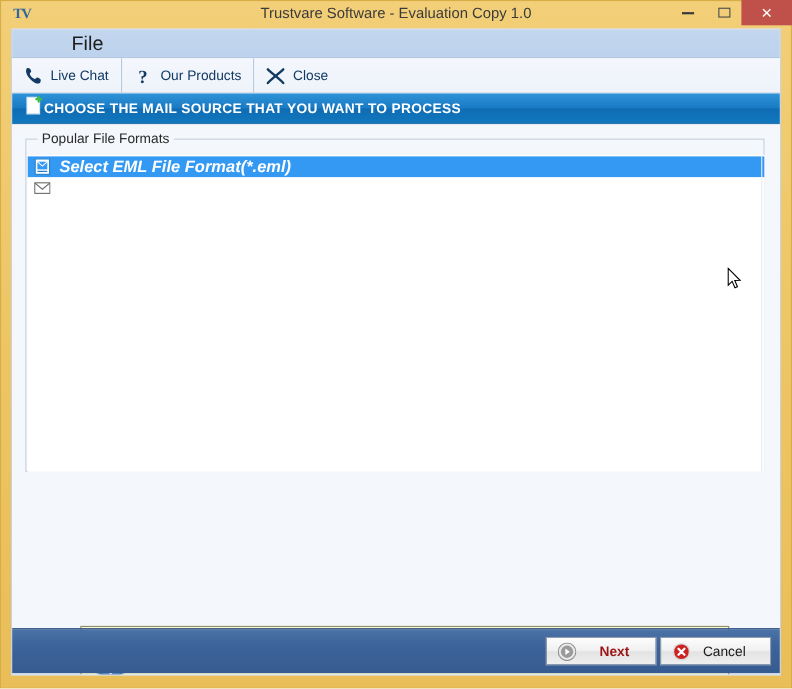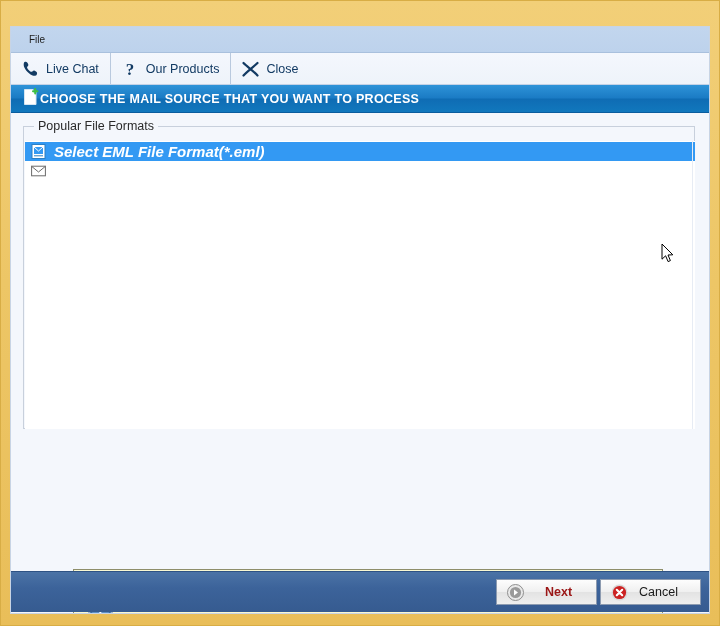--- a/index.html
+++ b/index.html
@@ -114,23 +114,24 @@
   .menubar {
     height: 26px;
     background: linear-gradient(180deg, #c2d6ee 0%, #bdd2ec 100%);
     border-bottom: 1px solid #a9c0dd;
     display: flex;
     align-items: center;
     padding-left: 12px;
     box-sizing: border-box;
   }
   .menu-item {
-    font-size: 10px;
+    font-size: 18px;
     color: #1d1d1d;
     padding: 2px 6px;
+    margin-left: 36px;
   }
 
   
   .toolbar {
     height: 32px;
     background: linear-gradient(180deg, #f4f7fd 0%, #eef3fa 100%);
     border-bottom: 1px solid #c3d2e6;
     display: flex;
     align-items: center;
     box-sizing: border-box;
@@ -338,20 +339,35 @@
     height: 21px;
     pointer-events: none;
   }
 </style>
 </head>
 <body>
 
 <div id="app">
   <div class="win-frame"></div>
 
+  <div class="titlebar">
+    <div class="tv-logo">TV</div>
+    <div class="title-text">Trustvare Software - Evaluation Copy 1.0</div>
+    <div class="win-buttons">
+      <div class="win-btn min">
+        <span class="glyph-min"></span>
+      </div>
+      <div class="win-btn max">
+        <span class="glyph-max"></span>
+      </div>
+      <div class="win-btn close">
+        <span>✕</span>
+      </div>
+    </div>
+  </div>
 
   <div class="client">
 
     <div class="menubar">
       <div class="menu-item">File</div>
     </div>
 
     <div class="toolbar">
 
 

